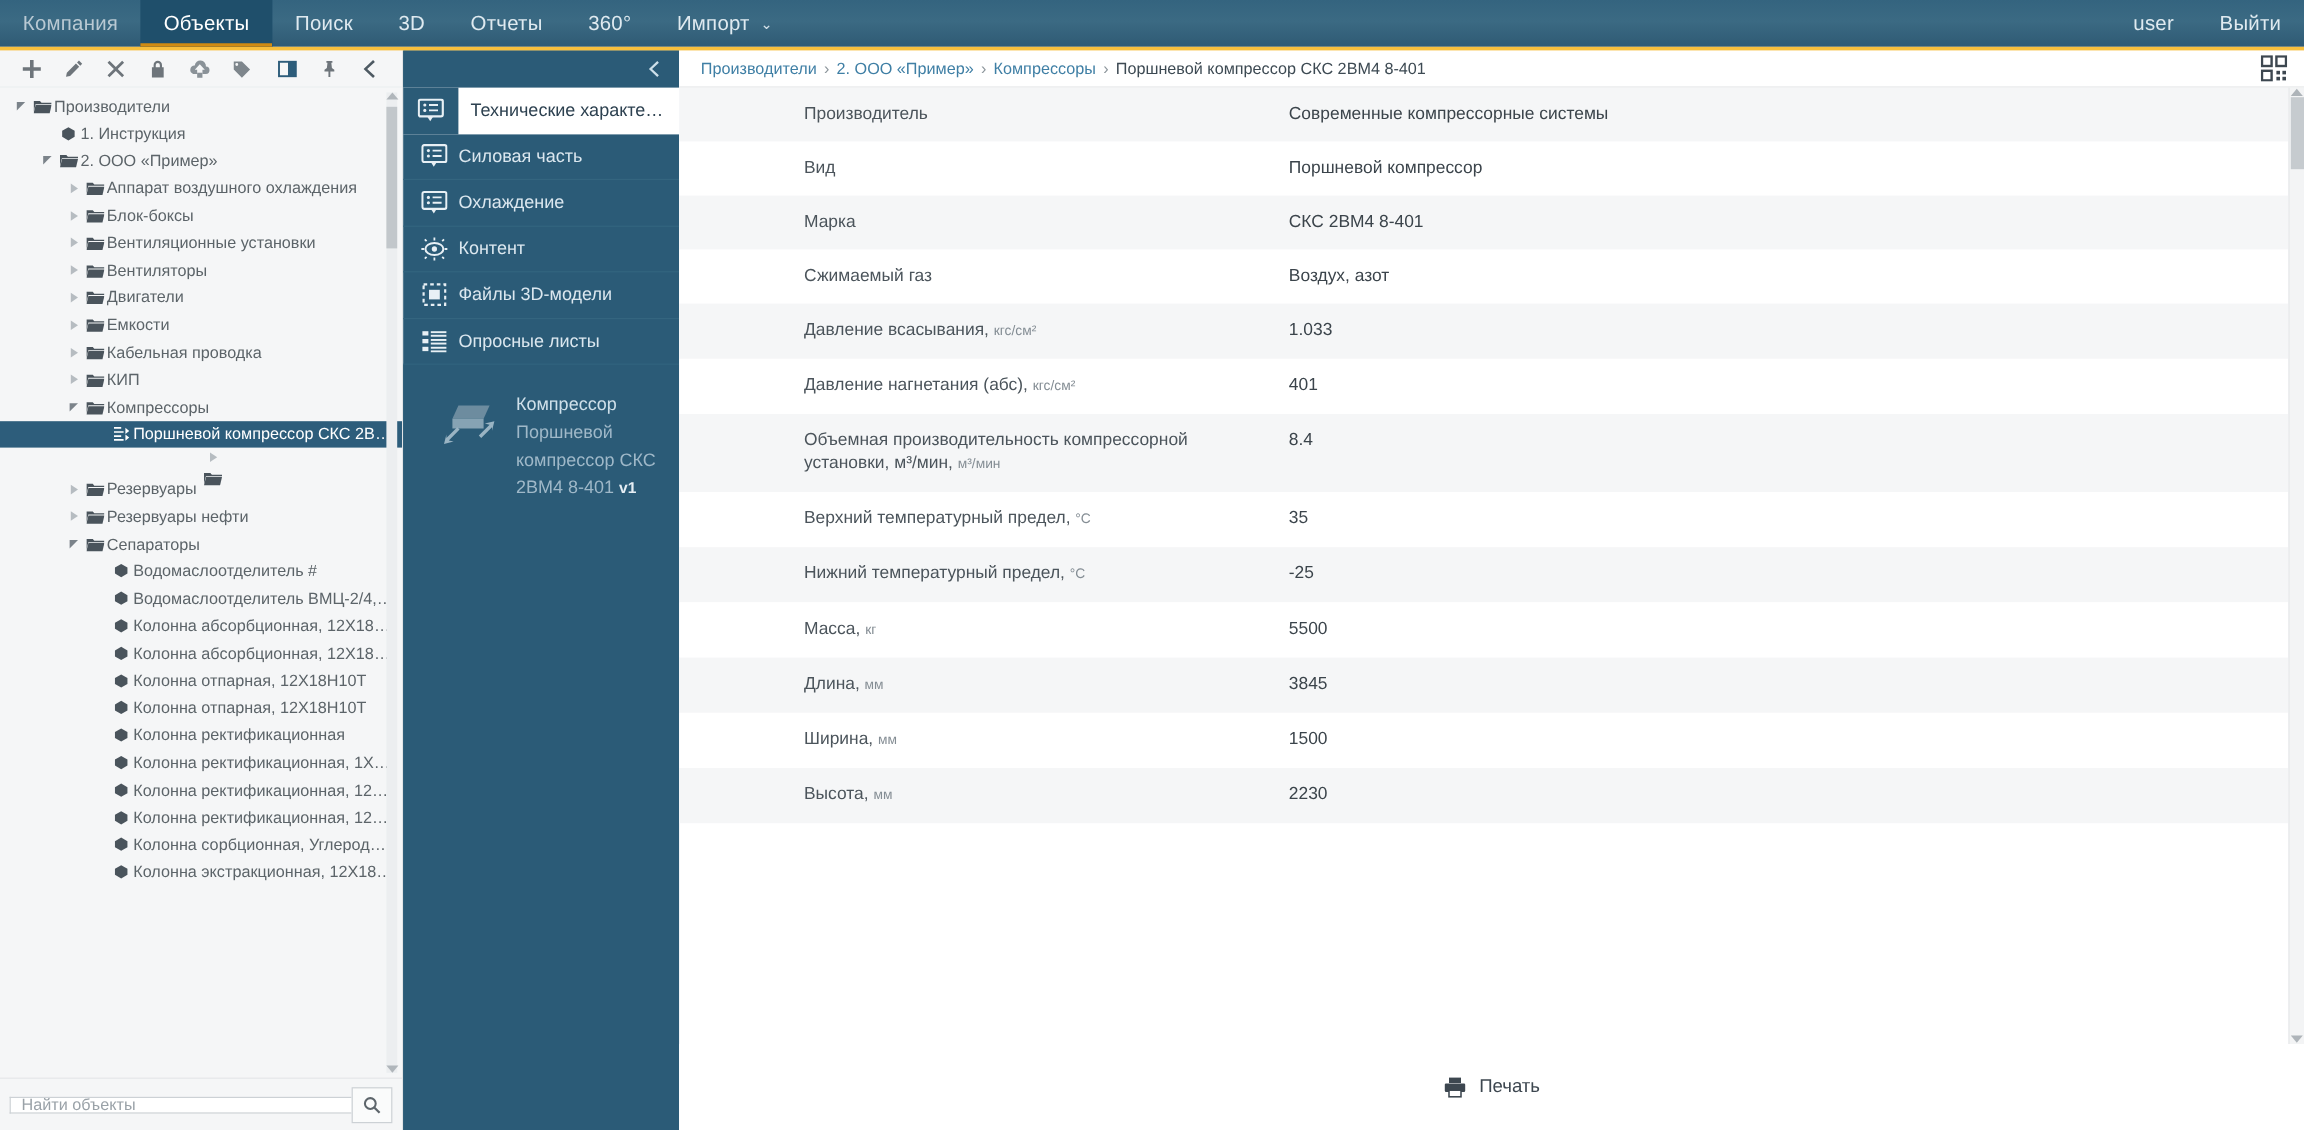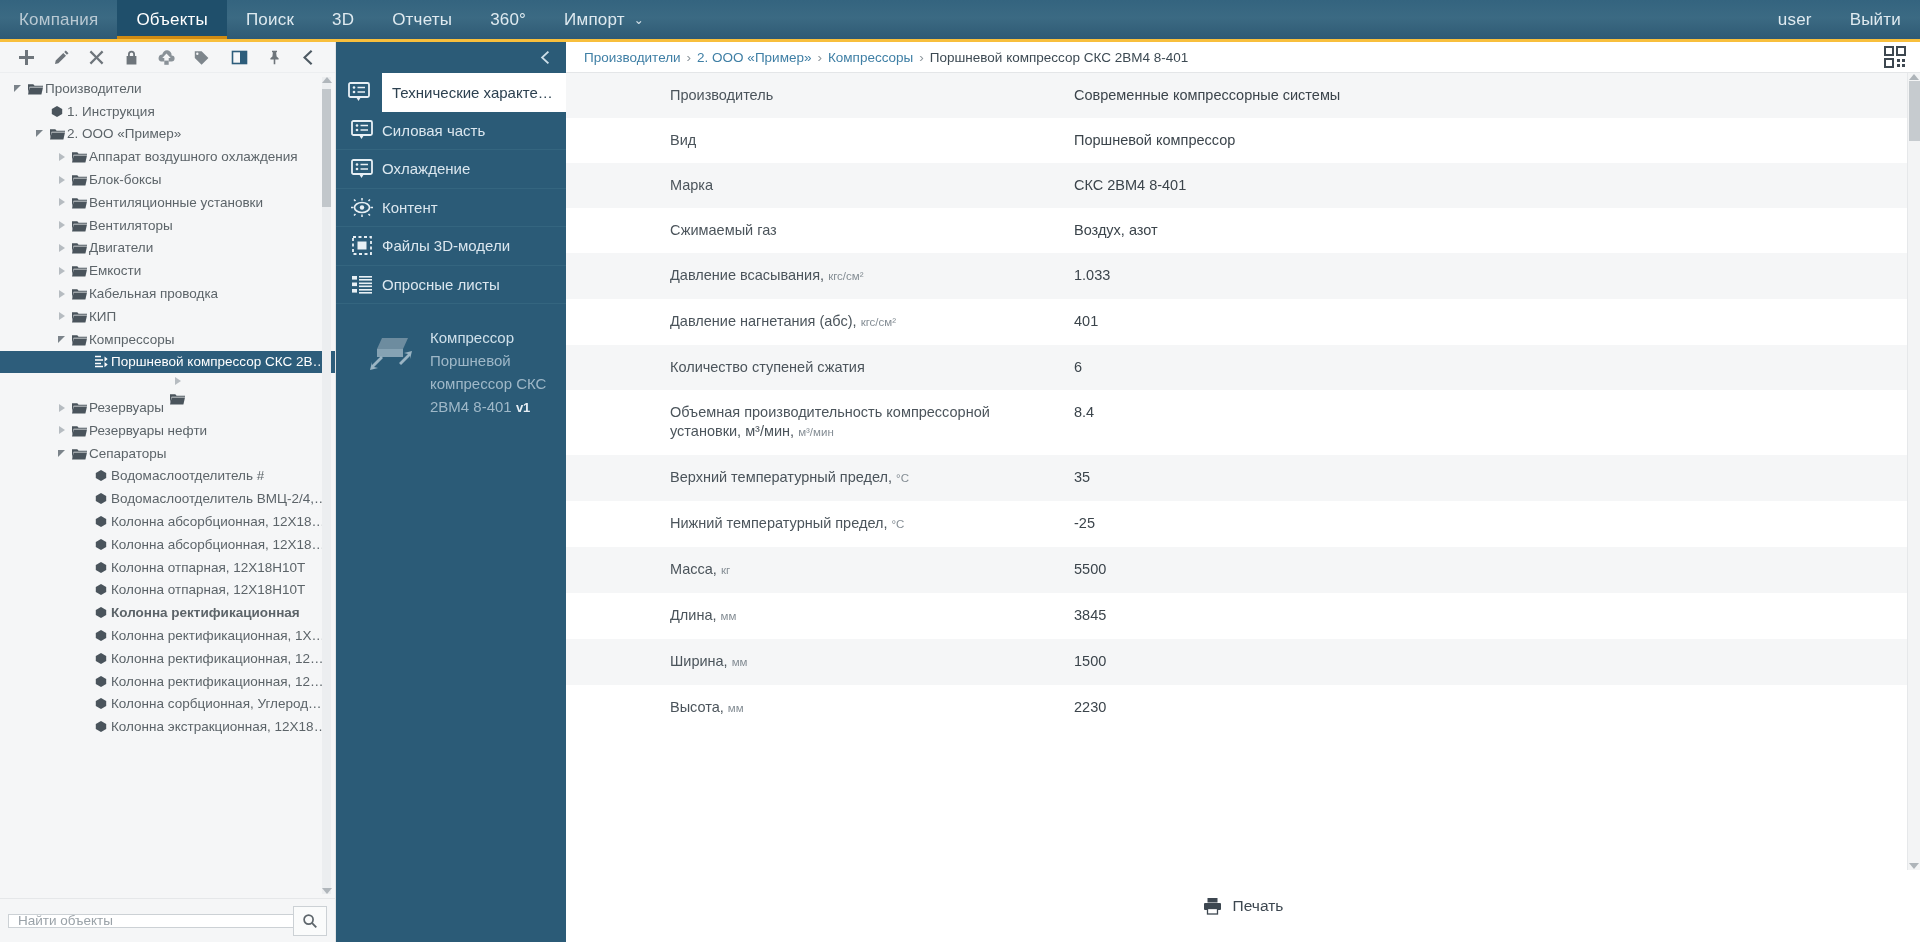--- a/index.html
+++ b/index.html
@@ -522,21 +522,21 @@
           </div>
           <div class="tree-row" style="padding-left: 76px;">
             <span class="tw"></span>
             <span class="ticon">
               <svg width="14" height="13" viewBox="0 0 14 13">
                 <path d="M7 1l5.2 3v5L7 12 1.8 9V4z" fill="#4a545c"></path>
               </svg>
             </span>
             <span class="tlabel">Колонна отпарная, 12Х18Н10Т</span>
           </div>
-          <div class="tree-row" style="padding-left: 76px; font-weight: bold;">
+          <div class="tree-row" style="padding-left: 76px;">
             <span class="tw"></span>
             <span class="ticon">
               <svg width="14" height="13" viewBox="0 0 14 13">
                 <path d="M7 1l5.2 3v5L7 12 1.8 9V4z" fill="#4a545c"></path>
               </svg>
             </span>
             <span class="tlabel">Колонна ректификационная</span>
           </div>
           <div class="tree-row" style="padding-left: 76px;">
             <span class="tw"></span>
@@ -746,24 +746,20 @@
           </div>
           <div class="prow">
             <div class="pname"><span>Давление всасывания,</span> <span class="unit">кгс/см²</span></div>
             <div class="pval">1.033</div>
           </div>
           <div class="prow">
             <div class="pname"><span>Давление нагнетания (абс),</span> <span class="unit">кгс/см²</span></div>
             <div class="pval">401</div>
           </div>
           <div class="prow">
-            <div class="pname"><span>Количество ступеней сжатия</span></div>
-            <div class="pval">6</div>
-          </div>
-          <div class="prow">
             <div class="pname"><span>Объемная производительность компрессорной установки, м³/мин,</span> <span class="unit">м³/мин</span></div>
             <div class="pval">8.4</div>
           </div>
           <div class="prow">
             <div class="pname"><span>Верхний температурный предел,</span> <span class="unit">°C</span></div>
             <div class="pval">35</div>
           </div>
           <div class="prow">
             <div class="pname"><span>Нижний температурный предел,</span> <span class="unit">°C</span></div>
             <div class="pval">-25</div>

